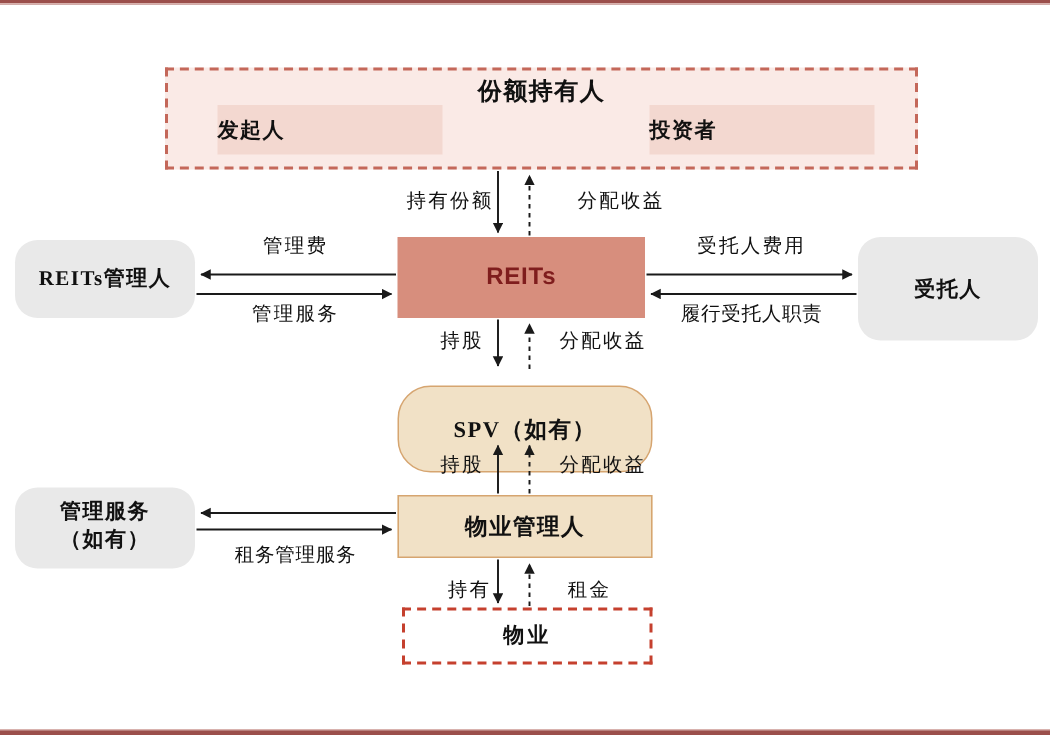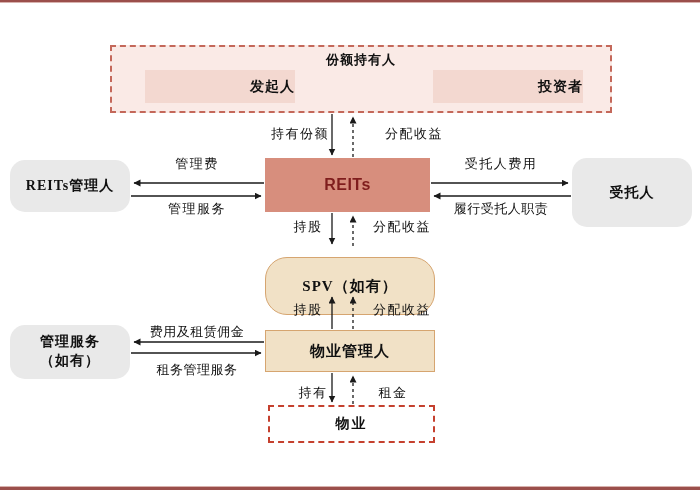--- a/index.html
+++ b/index.html
@@ -10,24 +10,24 @@
   .rule-top{position:absolute;left:0;top:0;width:700px;height:2px;background:#9b4f4b;border-bottom:1px solid #d8b2ae;}
   .rule-bottom{position:absolute;left:0;top:486px;width:700px;height:3px;background:#9b4f4b;border-top:1px solid #d8b2ae;}
 
   .box{position:absolute;box-sizing:border-box;display:flex;align-items:center;justify-content:center;text-align:center;}
 
   .holders-outer{
     left:110px;top:45px;width:502px;height:68px;
     background:#faeae6;border:2px dashed #c4685a;
     display:block;
   }
-  .holders-title{position:absolute;left:0;top:4px;width:100%;text-align:center;font-weight:bold;font-size:13px;letter-spacing:1px;}
+  .holders-title{position:absolute;left:0;top:4px;width:100%;text-align:center;font-weight:bold;font-size:16px;letter-spacing:1px;}
   .holders-inner{
     position:absolute;top:23px;width:150px;height:33px;background:#f3d8d0;
-    display:flex;align-items:center;justify-content:flex-end;font-weight:bold;font-size:14px;letter-spacing:1px;
+    display:flex;align-items:center;justify-content:flex-start;font-weight:bold;font-size:14px;letter-spacing:1px;
   }
   .inner-left{left:33px;}
   .inner-right{left:321px;}
 
   .reits{
     left:265px;top:158px;width:165px;height:54px;background:#d78e7d;
     color:#7f1d1d;font-weight:bold;font-size:16px;
     font-family:"Liberation Sans","DejaVu Sans",sans-serif;letter-spacing:.5px;
   }
   .gray{background:#e9e9e9;font-weight:bold;font-size:14px;letter-spacing:1px;border-radius:15px;}
@@ -133,19 +133,18 @@
 
   <span class="lbl" style="left:501px;top:155px;">受托人费用</span>
   <span class="lbl" style="left:501px;top:200px;letter-spacing:0.5px;">履行受托人职责</span>
 
   <span class="lbl" style="left:308px;top:218px;">持股</span>
   <span class="lbl" style="left:402px;top:218px;">分配收益</span>
 
   <span class="lbl" style="left:308px;top:301px;">持股</span>
   <span class="lbl" style="left:402px;top:301px;">分配收益</span>
 
-  <span class="lbl" style="left:197px;top:323px;letter-spacing:0.5px;">费用及租赁佣金</span>
   <span class="lbl" style="left:197px;top:361px;letter-spacing:0.5px;">租务管理服务</span>
 
   <span class="lbl" style="left:313px;top:384px;text-align:right;">持有</span>
   <span class="lbl" style="left:393px;top:384px;">租金</span>
 
 </div>
 
 </body></html>

